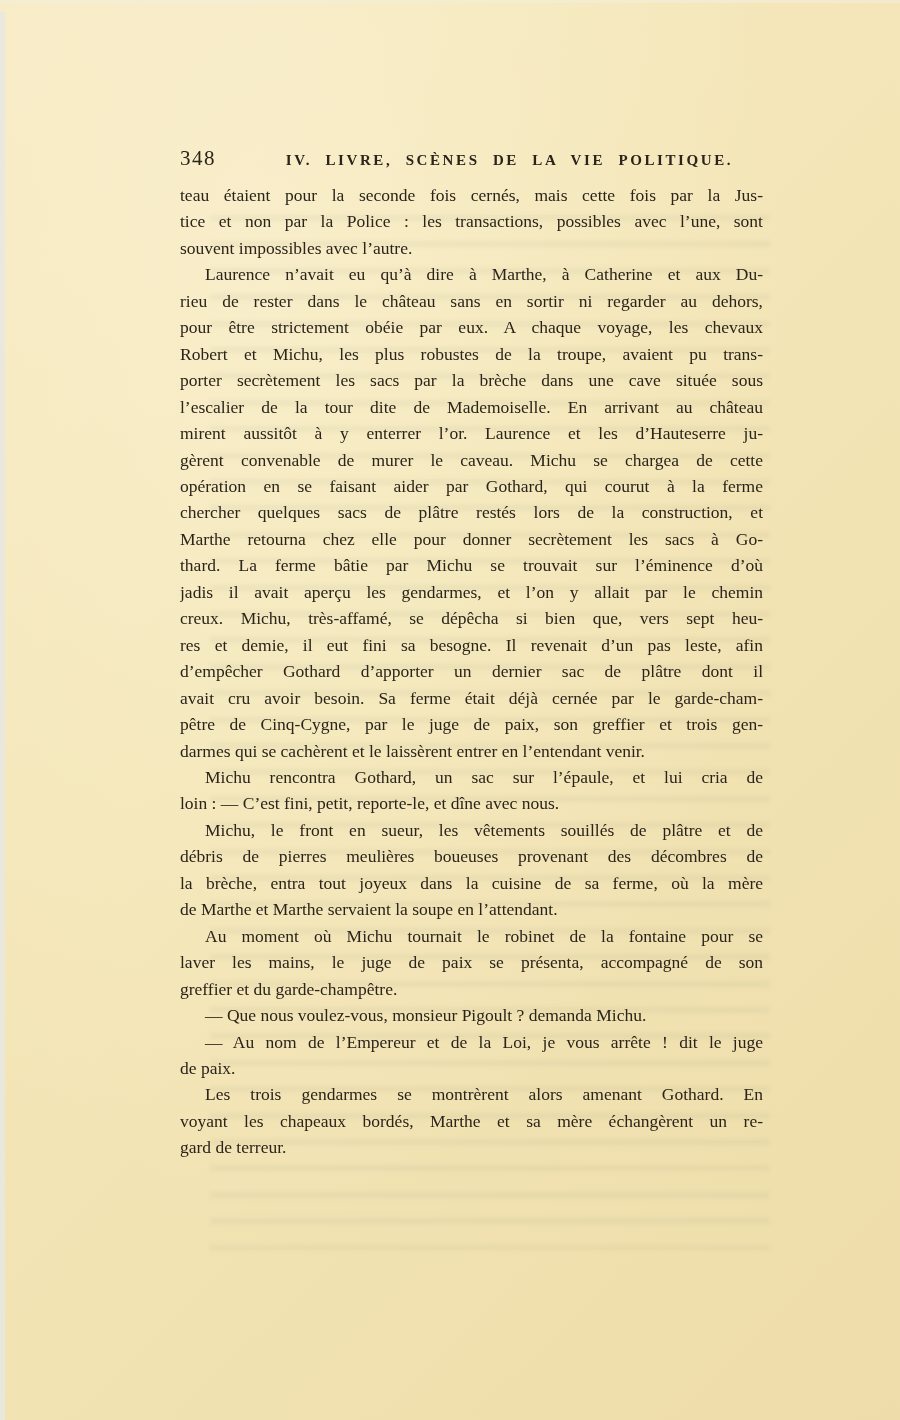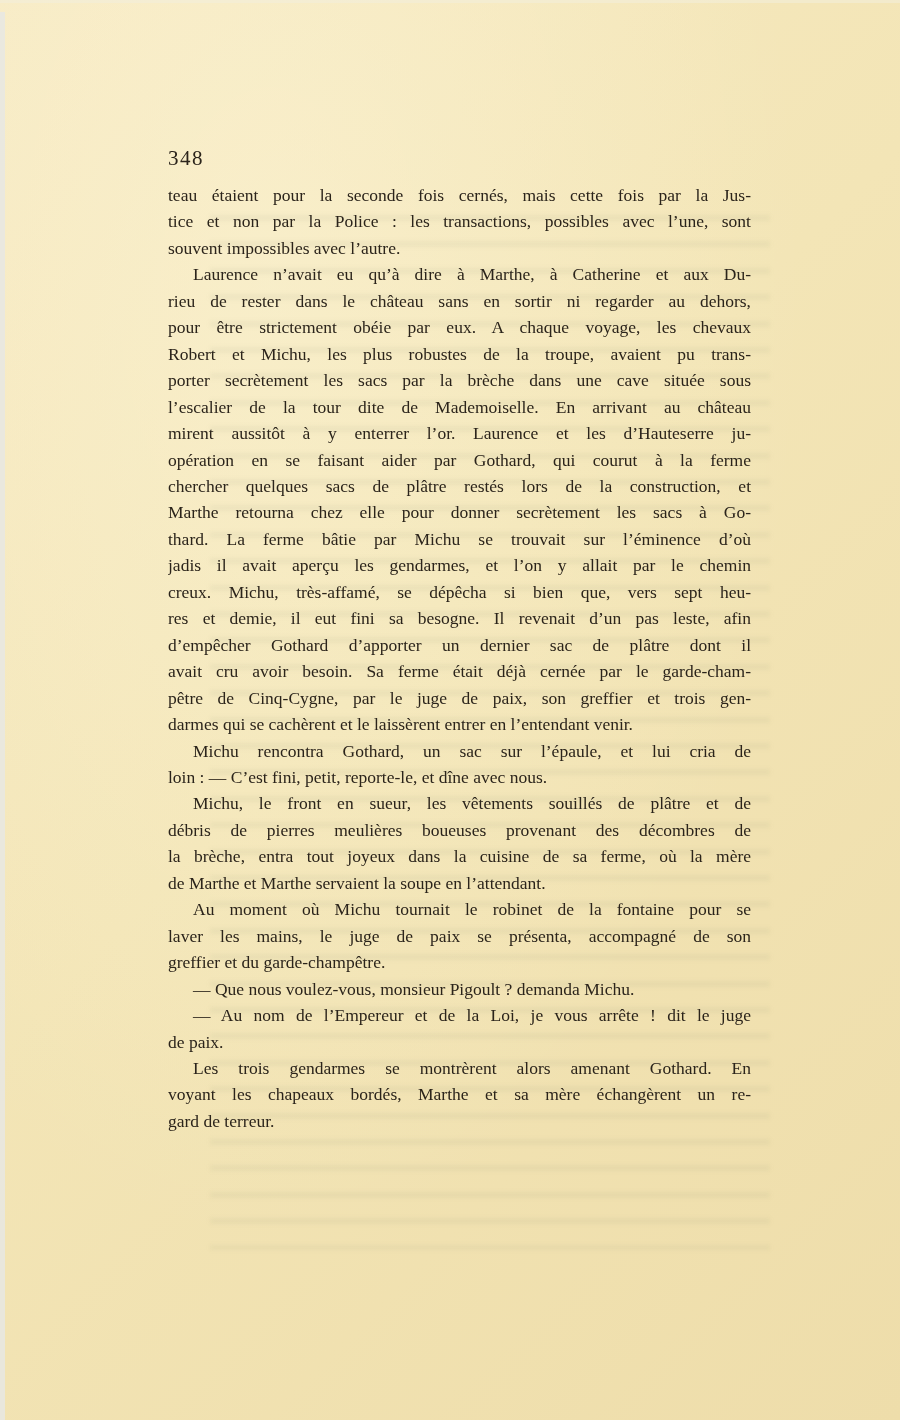--- a/index.html
+++ b/index.html
@@ -25,21 +25,21 @@
     position:absolute;left:210px;top:200px;width:560px;height:1050px;
     background:repeating-linear-gradient(
       180deg,
       rgba(0,0,0,0) 0px, rgba(0,0,0,0) 15px,
       rgba(120,128,100,.07) 15px, rgba(120,128,100,.07) 21px,
       rgba(0,0,0,0) 21px, rgba(0,0,0,0) 26.4px);
     filter:blur(2px);
     pointer-events:none;
   }
   .textblock{
-    position:absolute;left:168px;top:146px;width:583px;
+    position:absolute;left:180px;top:146px;width:583px;
     color:#2b241b;
   }
   .header{
     display:flex;align-items:baseline;
     margin-bottom:11px;
   }
   .pagenum{
     width:76px;
     font-size:21px;letter-spacing:1.5px;
   }
@@ -67,32 +67,34 @@
 <body>
 
 <div class="page">
   <div class="scan-edge-top"></div>
   <div class="scan-edge-left"></div>
   <div class="showthrough"></div>
 
   <div class="textblock">
     <div class="header">
       <span class="pagenum">348</span>
+      <span class="runtitle">IV. LIVRE, SCÈNES DE LA VIE POLITIQUE.</span>
     </div>
     <div class="body-text">
         <div class="line">teau étaient pour la seconde fois cernés, mais cette fois par la Jus-</div>
         <div class="line">tice et non par la Police : les transactions, possibles avec l’une, sont</div>
         <div class="line last">souvent impossibles avec l’autre.</div>
         <div class="line indent">Laurence n’avait eu qu’à dire à Marthe, à Catherine et aux Du-</div>
         <div class="line">rieu de rester dans le château sans en sortir ni regarder au dehors,</div>
         <div class="line">pour être strictement obéie par eux. A chaque voyage, les chevaux</div>
         <div class="line">Robert et Michu, les plus robustes de la troupe, avaient pu trans-</div>
         <div class="line">porter secrètement les sacs par la brèche dans une cave située sous</div>
         <div class="line">l’escalier de la tour dite de Mademoiselle. En arrivant au château</div>
         <div class="line">mirent aussitôt à y enterrer l’or. Laurence et les d’Hauteserre ju-</div>
+        <div class="line">gèrent convenable de murer le caveau. Michu se chargea de cette</div>
         <div class="line">opération en se faisant aider par Gothard, qui courut à la ferme</div>
         <div class="line">chercher quelques sacs de plâtre restés lors de la construction, et</div>
         <div class="line">Marthe retourna chez elle pour donner secrètement les sacs à Go-</div>
         <div class="line">thard. La ferme bâtie par Michu se trouvait sur l’éminence d’où</div>
         <div class="line">jadis il avait aperçu les gendarmes, et l’on y allait par le chemin</div>
         <div class="line">creux. Michu, très-affamé, se dépêcha si bien que, vers sept heu-</div>
         <div class="line">res et demie, il eut fini sa besogne. Il revenait d’un pas leste, afin</div>
         <div class="line">d’empêcher Gothard d’apporter un dernier sac de plâtre dont il</div>
         <div class="line">avait cru avoir besoin. Sa ferme était déjà cernée par le garde-cham-</div>
         <div class="line">pêtre de Cinq-Cygne, par le juge de paix, son greffier et trois gen-</div>

